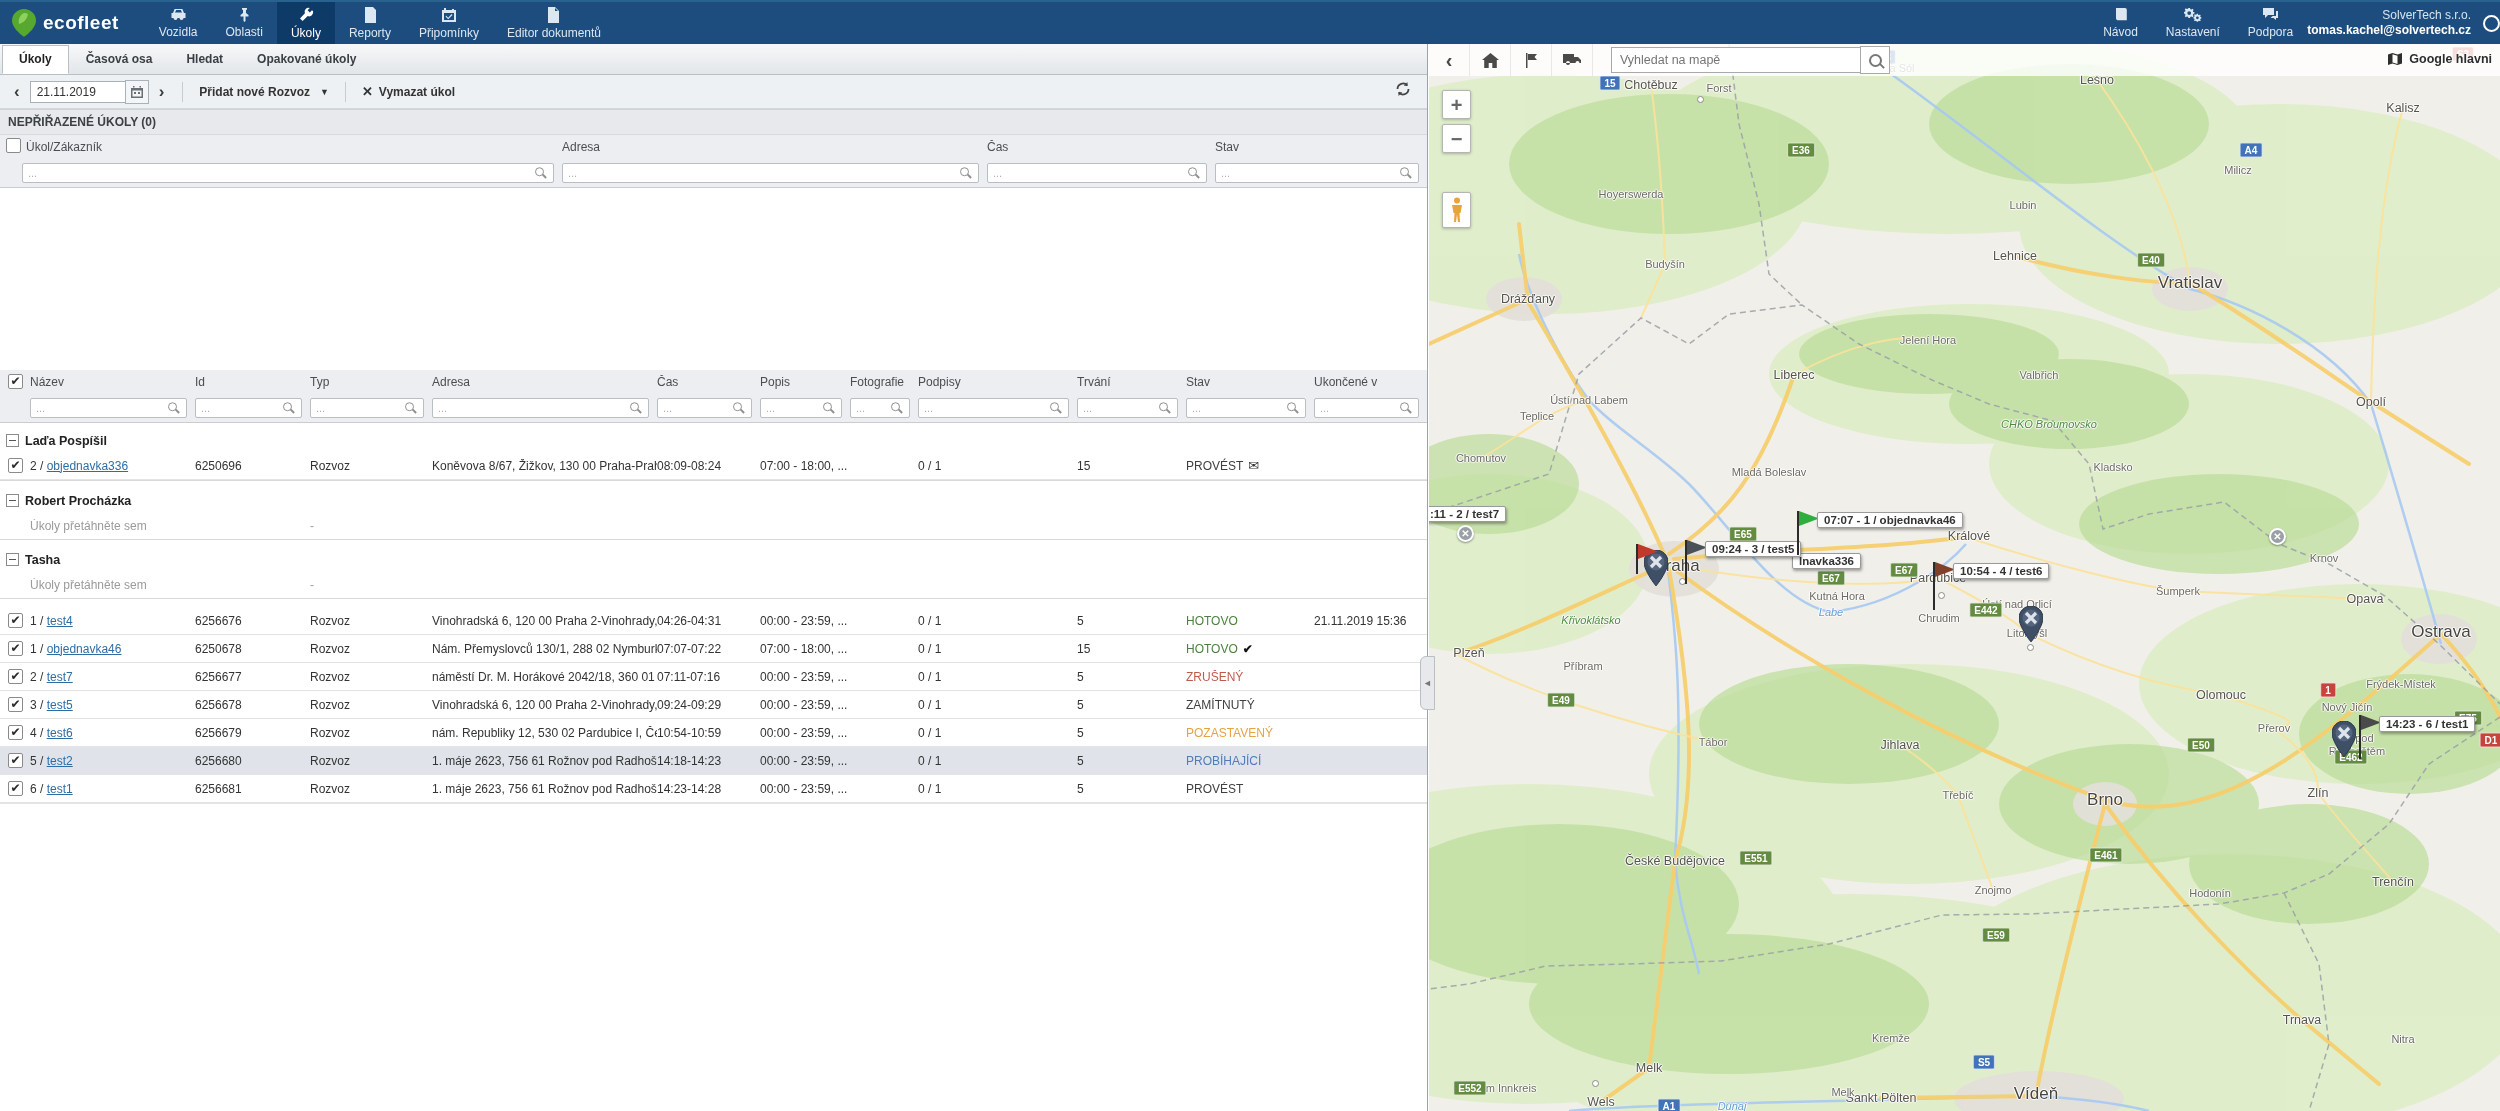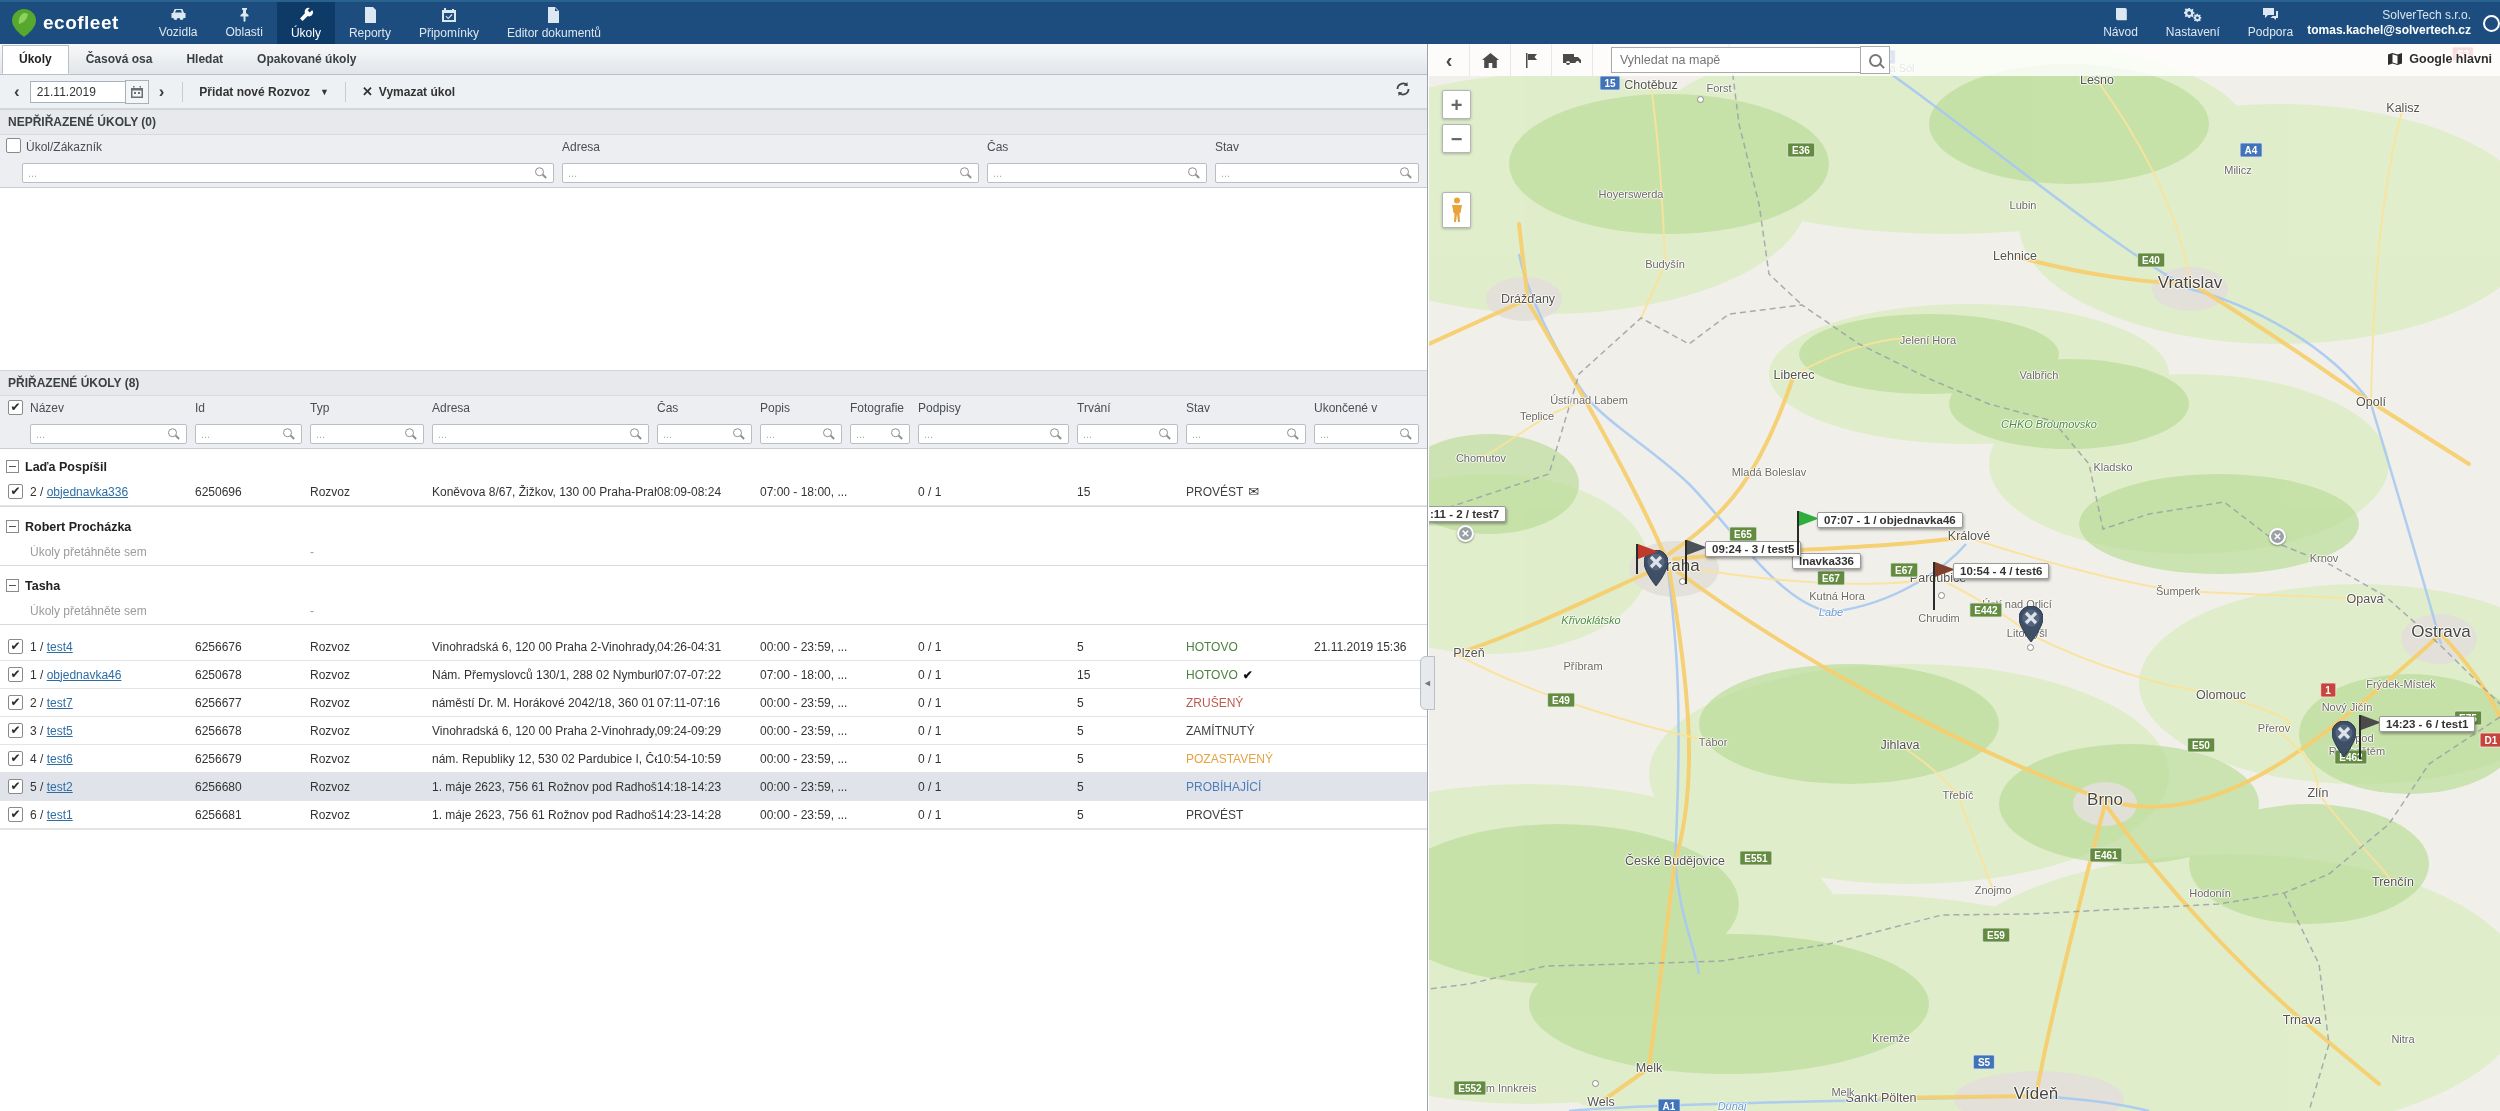--- a/index.html
+++ b/index.html
@@ -255,21 +255,20 @@
     <span class="c stav">Stav</span>
   </div>
   <div class="filter-row u">
     <span class="c fin" style="width:562px;padding-left:22px;"><input placeholder="..." style=""><span class="mag"></span></span>
     <span class="c fin adresa"><input placeholder="..." style=""><span class="mag"></span></span>
     <span class="c fin cas"><input placeholder="..." style=""><span class="mag"></span></span>
     <span class="c fin stav" style="flex:1;"><input placeholder="..." style=""><span class="mag"></span></span>
   </div>
   <div class="spacer-u"></div>
 
-  <div class="sec-head">PŘIŘAZENÉ ÚKOLY (8)</div>
   <div class="col-head a">
     <span class="c cb"><span class="chk">
           <i>✔</i>
         </span></span>
     <span class="c nazev">Název</span>
     <span class="c id">Id</span>
     <span class="c typ">Typ</span>
     <span class="c adresa">Adresa</span>
     <span class="c cas">Čas</span>
     <span class="c popis">Popis</span>

